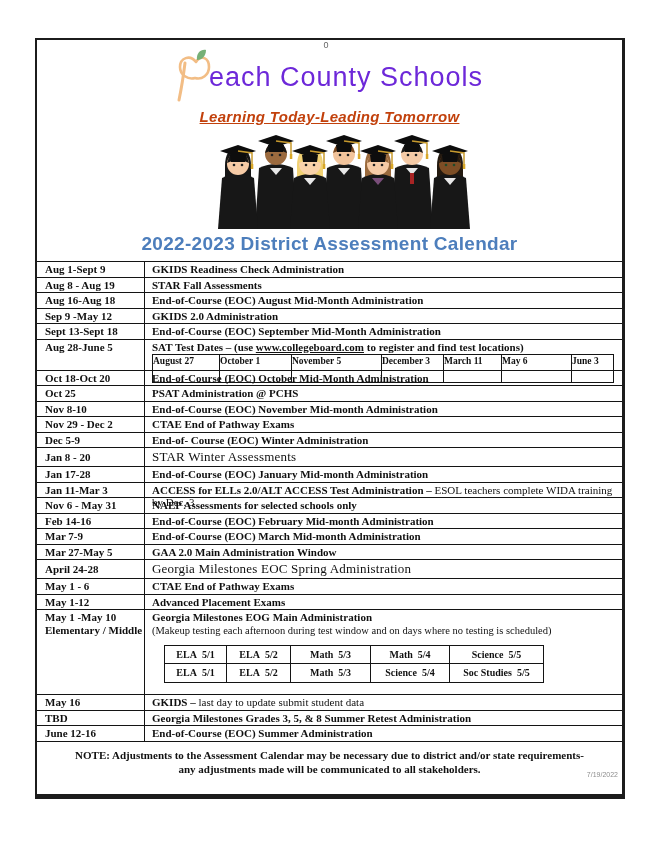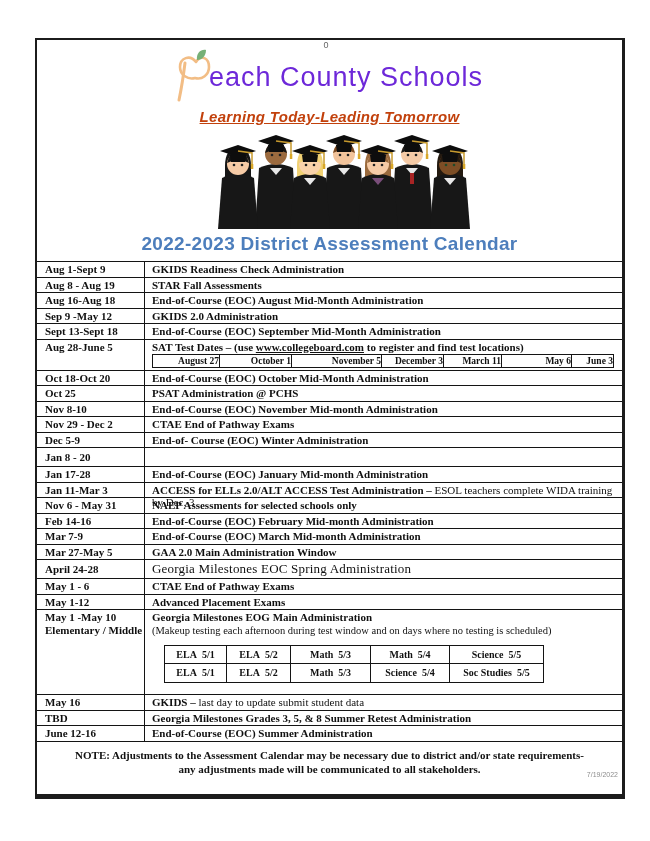--- a/index.html
+++ b/index.html
@@ -44,22 +44,22 @@
   }
   .date-line{white-space:nowrap;}
   .cell-desc{flex:1;box-sizing:border-box;padding:1px 6px 12px 7px;}
   .desc-tail{font-weight:normal;}
   .t-large{height:19px;line-height:16px;}
   .t-large .cell-desc span{font-weight:normal;font-size:13px;letter-spacing:.2px;}
   .t-sat{height:31px;}
   .link{text-decoration:underline;}
   .sat-row{display:flex;margin-top:1px;}
   .sat-cell{
-    border:1.3px solid #141414;box-sizing:border-box;height:14px;
-    text-align:right;font-size:9.5px;line-height:12px;font-weight:bold;
+    border:1.3px solid #141414;box-sizing:border-box;height:29px;
+    text-align:left;font-size:9.5px;line-height:12px;font-weight:bold;
   }
   .sat-cell:not(:first-child){border-left:0;}
   .t-eog{height:85px;}
   .eog-title{font-weight:bold;}
   .eog-note{font-weight:normal;font-size:10.5px;margin-top:1px;}
   .eog-table{margin:8px 0 0 12px;}
   .eog-tr{display:flex;}
   .eog-cell{
     border:1.5px solid #141414;box-sizing:border-box;height:19px;
     text-align:center;font-size:10px;line-height:17px;font-weight:bold;
@@ -263,20 +263,21 @@
         <div class="t-row">
           <div class="cell-date">
             <div class="date-line">Dec 5-9</div>
           </div>
           <div class="cell-desc"><span>End-of- Course (EOC) Winter Administration</span></div>
         </div>
         <div class="t-row t-large">
           <div class="cell-date">
             <div class="date-line">Jan 8 - 20</div>
           </div>
+          <div class="cell-desc"><span>STAR Winter Assessments</span></div>
         </div>
         <div class="t-row">
           <div class="cell-date">
             <div class="date-line">Jan 17-28</div>
           </div>
           <div class="cell-desc"><span>End-of-Course (EOC) January Mid-month Administration</span></div>
         </div>
         <div class="t-row">
           <div class="cell-date">
             <div class="date-line">Jan 11-Mar 3</div>

